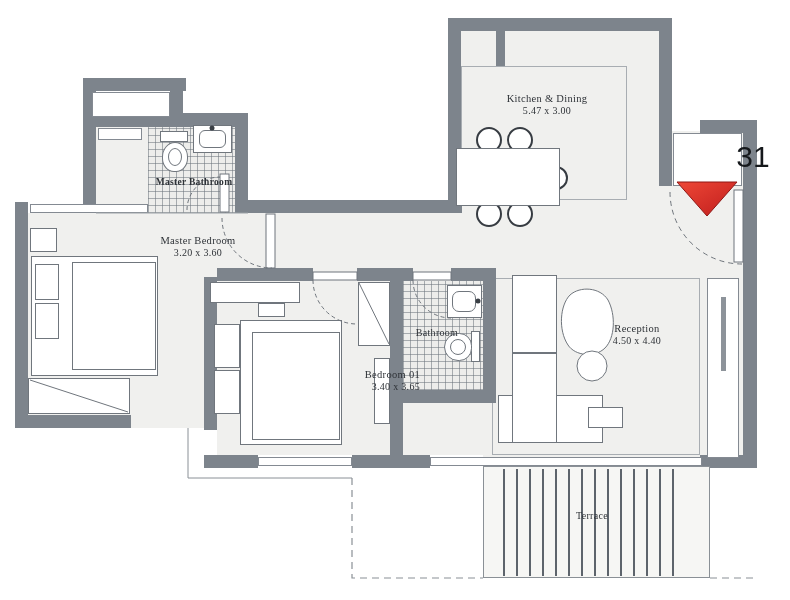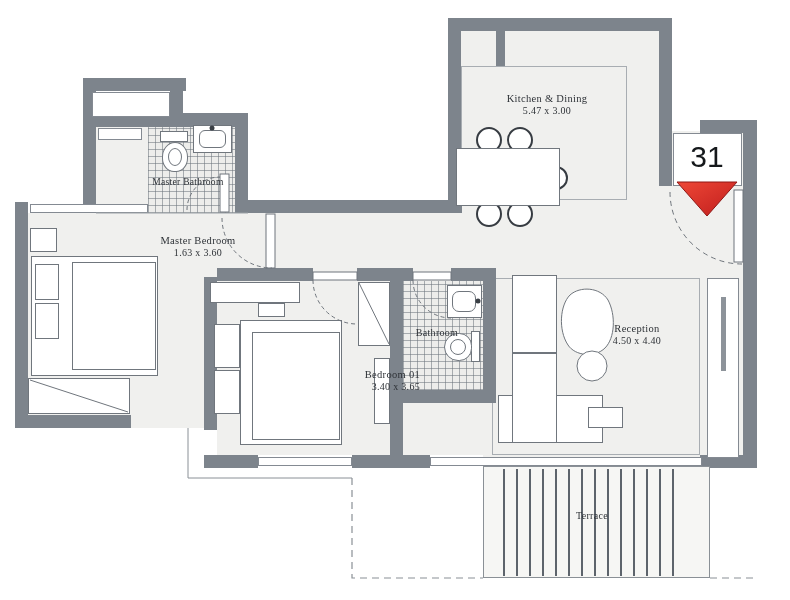--- a/index.html
+++ b/index.html
@@ -19,21 +19,21 @@
   .fur{position:absolute;background:#ffffff;border:1px solid #70767d;box-sizing:border-box;}
   .chair{position:absolute;background:#ffffff;border:2px solid #373c42;border-radius:50%;box-sizing:border-box;}
   .zone{position:absolute;border:1px solid #a8adb2;box-sizing:border-box;}
   .terr{position:absolute;border:1px solid #8a9096;box-sizing:border-box;background:#f6f6f4;}
   .stripes{position:absolute;background-image:repeating-linear-gradient(90deg,#5d646c 0 2px,transparent 2px 13px);}
   
   .lbl{position:absolute;color:#2e3237;text-align:center;letter-spacing:.3px;line-height:1.25;}
   .nm{display:block;font-size:10.5px;}
   .dm{display:block;font-size:10px;}
   .unit{position:absolute;color:#15181b;font-family:"Liberation Sans",sans-serif;
-        font-size:30px;text-align:center;}
+        font-size:30px;text-align:center;margin-left:46px;}
   svg{position:absolute;left:0;top:0;pointer-events:none;}
 </style>
 </head>
 <body>
 
 <div class="plan">
 
   <div class="f" style="left:96px;top:127px;width:52px;height:86px;"></div>
   <div class="f tile" style="left:148px;top:127px;width:87px;height:86px;"></div>
   <div class="f" style="left:28px;top:213px;width:222px;height:64px;"></div>
@@ -162,26 +162,26 @@
     <circle cx="212" cy="128" r="2.5" fill="#3a3f45"></circle>
     <circle cx="478" cy="301" r="2.5" fill="#3a3f45"></circle>
 
     <polygon points="677,182 737,182 707,216" fill="url(#redg)" stroke="#8f1715" stroke-width="1"></polygon>
   </svg>
 
   <div class="lbl" style="left:467px;top:92px;width:160px;">
     <span class="nm">Kitchen &amp; Dining</span>
     <span class="dm">5.47 x 3.00</span>
   </div>
-  <div class="lbl" style="left:138px;top:177px;width:100px;">
+  <div class="lbl" style="left:144px;top:177px;width:100px;font-weight:bold;">
     <span class="nm" style="font-size:9.5px;">Master Bathroom</span>
   </div>
   <div class="lbl" style="left:118px;top:234px;width:160px;">
     <span class="nm">Master Bedroom</span>
-    <span class="dm">1.63 x 3.60</span>
+    <span class="dm">3.20 x 3.60</span>
   </div>
   <div class="lbl" style="left:260px;top:368px;width:160px;text-align:right;">
     <span class="nm">Bedroom 01</span>
     <span class="dm">3.40 x 3.65</span>
   </div>
   <div class="lbl" style="left:397px;top:327px;width:80px;">
     <span class="nm" style="font-size:10px;">Bathroom</span>
   </div>
   <div class="lbl" style="left:557px;top:322px;width:160px;">
     <span class="nm">Reception</span>

